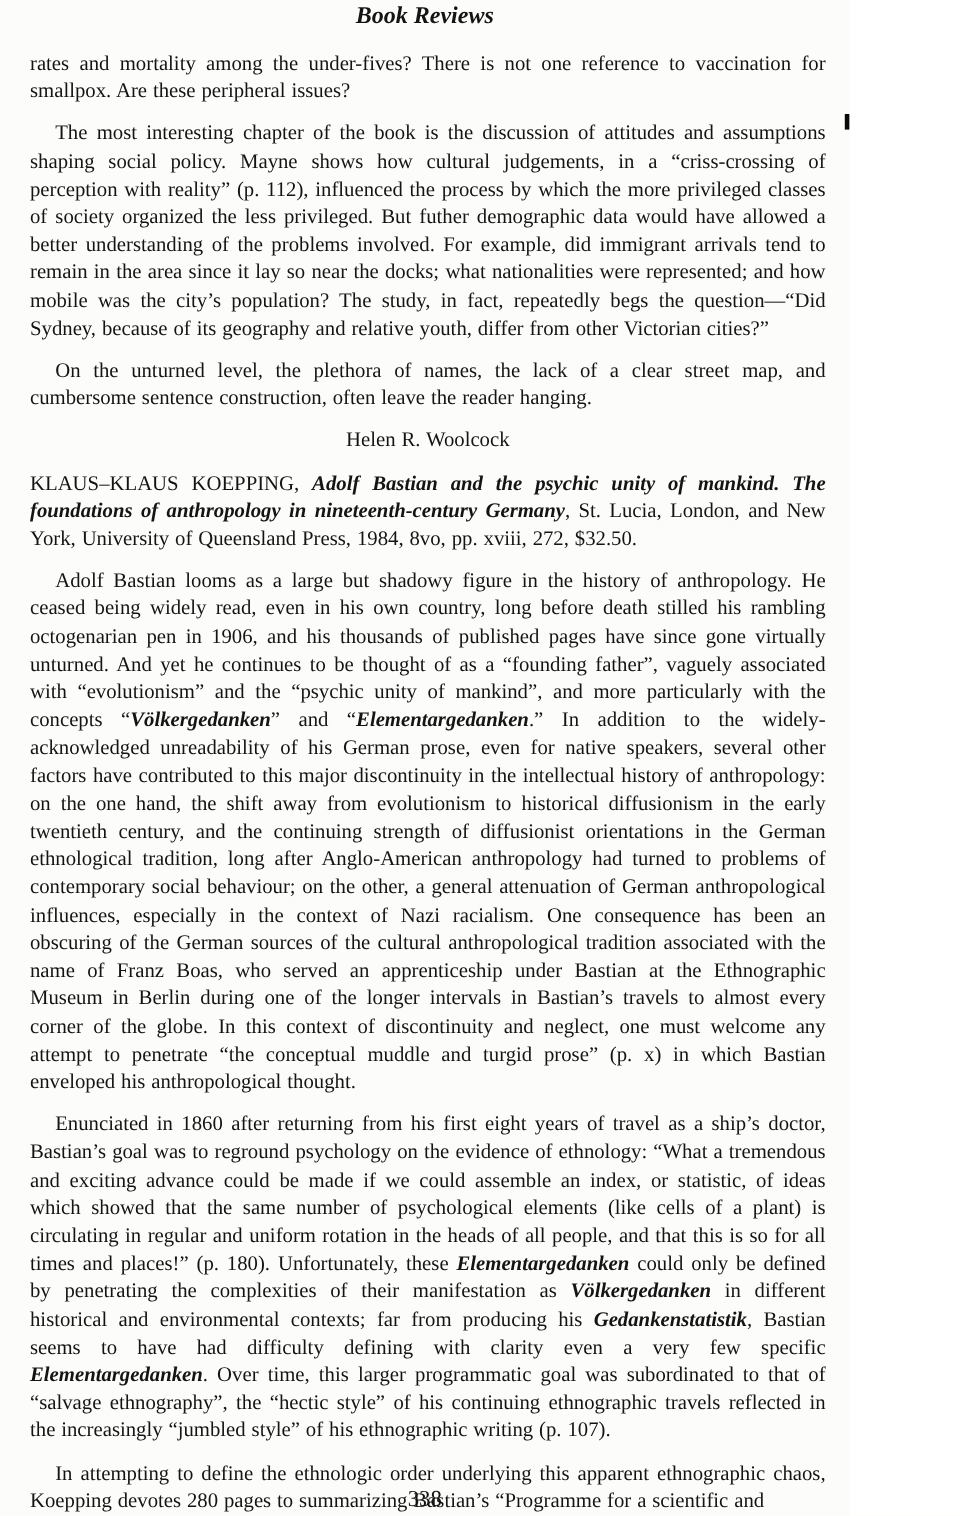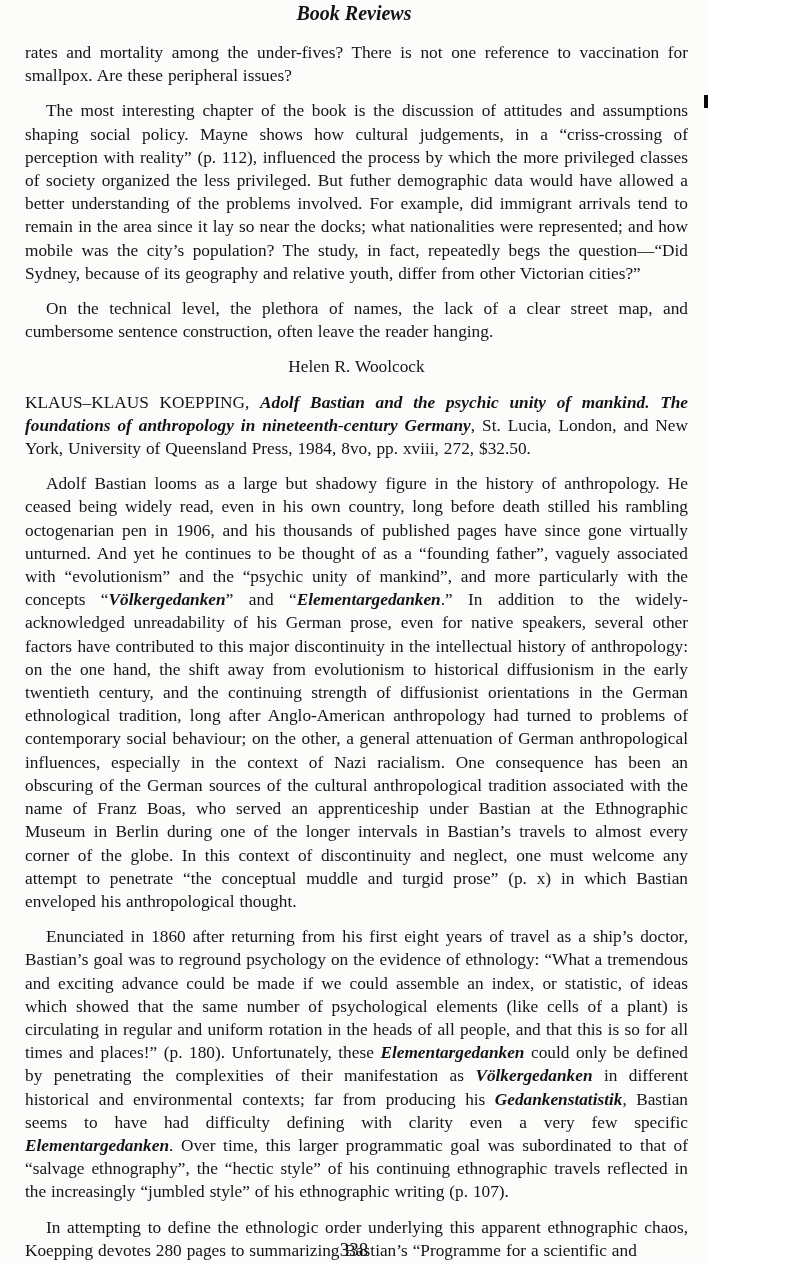--- a/index.html
+++ b/index.html
@@ -56,21 +56,21 @@
 <div class="page">
 
   <div class="running-head">Book Reviews</div>
 
   <div class="body-text">
 
     <p>rates and mortality among the under-fives? There is not one reference to vaccination for smallpox. Are these peripheral issues?</p>
 
     <p class="indent">The most interesting chapter of the book is the discussion of attitudes and assumptions shaping social policy. Mayne shows how cultural judgements, in a “criss-crossing of perception with reality” (p. 112), influenced the process by which the more privileged classes of society organized the less privileged. But futher demographic data would have allowed a better understanding of the problems involved. For example, did immigrant arrivals tend to remain in the area since it lay so near the docks; what nationalities were represented; and how mobile was the city’s population? The study, in fact, repeatedly begs the question—“Did Sydney, because of its geography and relative youth, differ from other Victorian cities?”</p>
 
-    <p class="indent">On the technical level, the plethora of names, the lack of a clear street map, and cumbersome sentence construction, often leave the reader hanging.</p>
+    <p class="indent">On the unturned level, the plethora of names, the lack of a clear street map, and cumbersome sentence construction, often leave the reader hanging.</p>
 
 
     <div class="signature">
       <div>Helen R. Woolcock</div>
     </div>
 
     <p class="citation-block"><span>KLAUS–KLAUS KOEPPING, </span><span class="it">Adolf Bastian and the psychic unity of mankind. The foundations of anthropology in nineteenth-century Germany</span><span>, St. Lucia, London, and New York, University of Queensland Press, 1984, 8vo, pp. xviii, 272, $32.50.</span></p>
 
     <p class="indent"><span>Adolf Bastian looms as a large but shadowy figure in the history of anthropology. He ceased being widely read, even in his own country, long before death stilled his rambling octogenarian pen in 1906, and his thousands of published pages have since gone virtually unturned. And yet he continues to be thought of as a “founding father”, vaguely associated with “evolutionism” and the “psychic unity of mankind”, and more particularly with the concepts “</span><span class="it">Völkergedanken</span><span>” and “</span><span class="it">Elementargedanken</span><span>.” In addition to the widely-acknowledged unreadability of his German prose, even for native speakers, several other factors have contributed to this major discontinuity in the intellectual history of anthropology: on the one hand, the shift away from evolutionism to historical diffusionism in the early twentieth century, and the continuing strength of diffusionist orientations in the German ethnological tradition, long after Anglo-American anthropology had turned to problems of contemporary social behaviour; on the other, a general attenuation of German anthropological influences, especially in the context of Nazi racialism. One consequence has been an obscuring of the German sources of the cultural anthropological tradition associated with the name of Franz Boas, who served an apprenticeship under Bastian at the Ethnographic Museum in Berlin during one of the longer intervals in Bastian’s travels to almost every corner of the globe. In this context of discontinuity and neglect, one must welcome any attempt to penetrate “the conceptual muddle and turgid prose” (p. x) in which Bastian enveloped his anthropological thought.</span></p>
 

